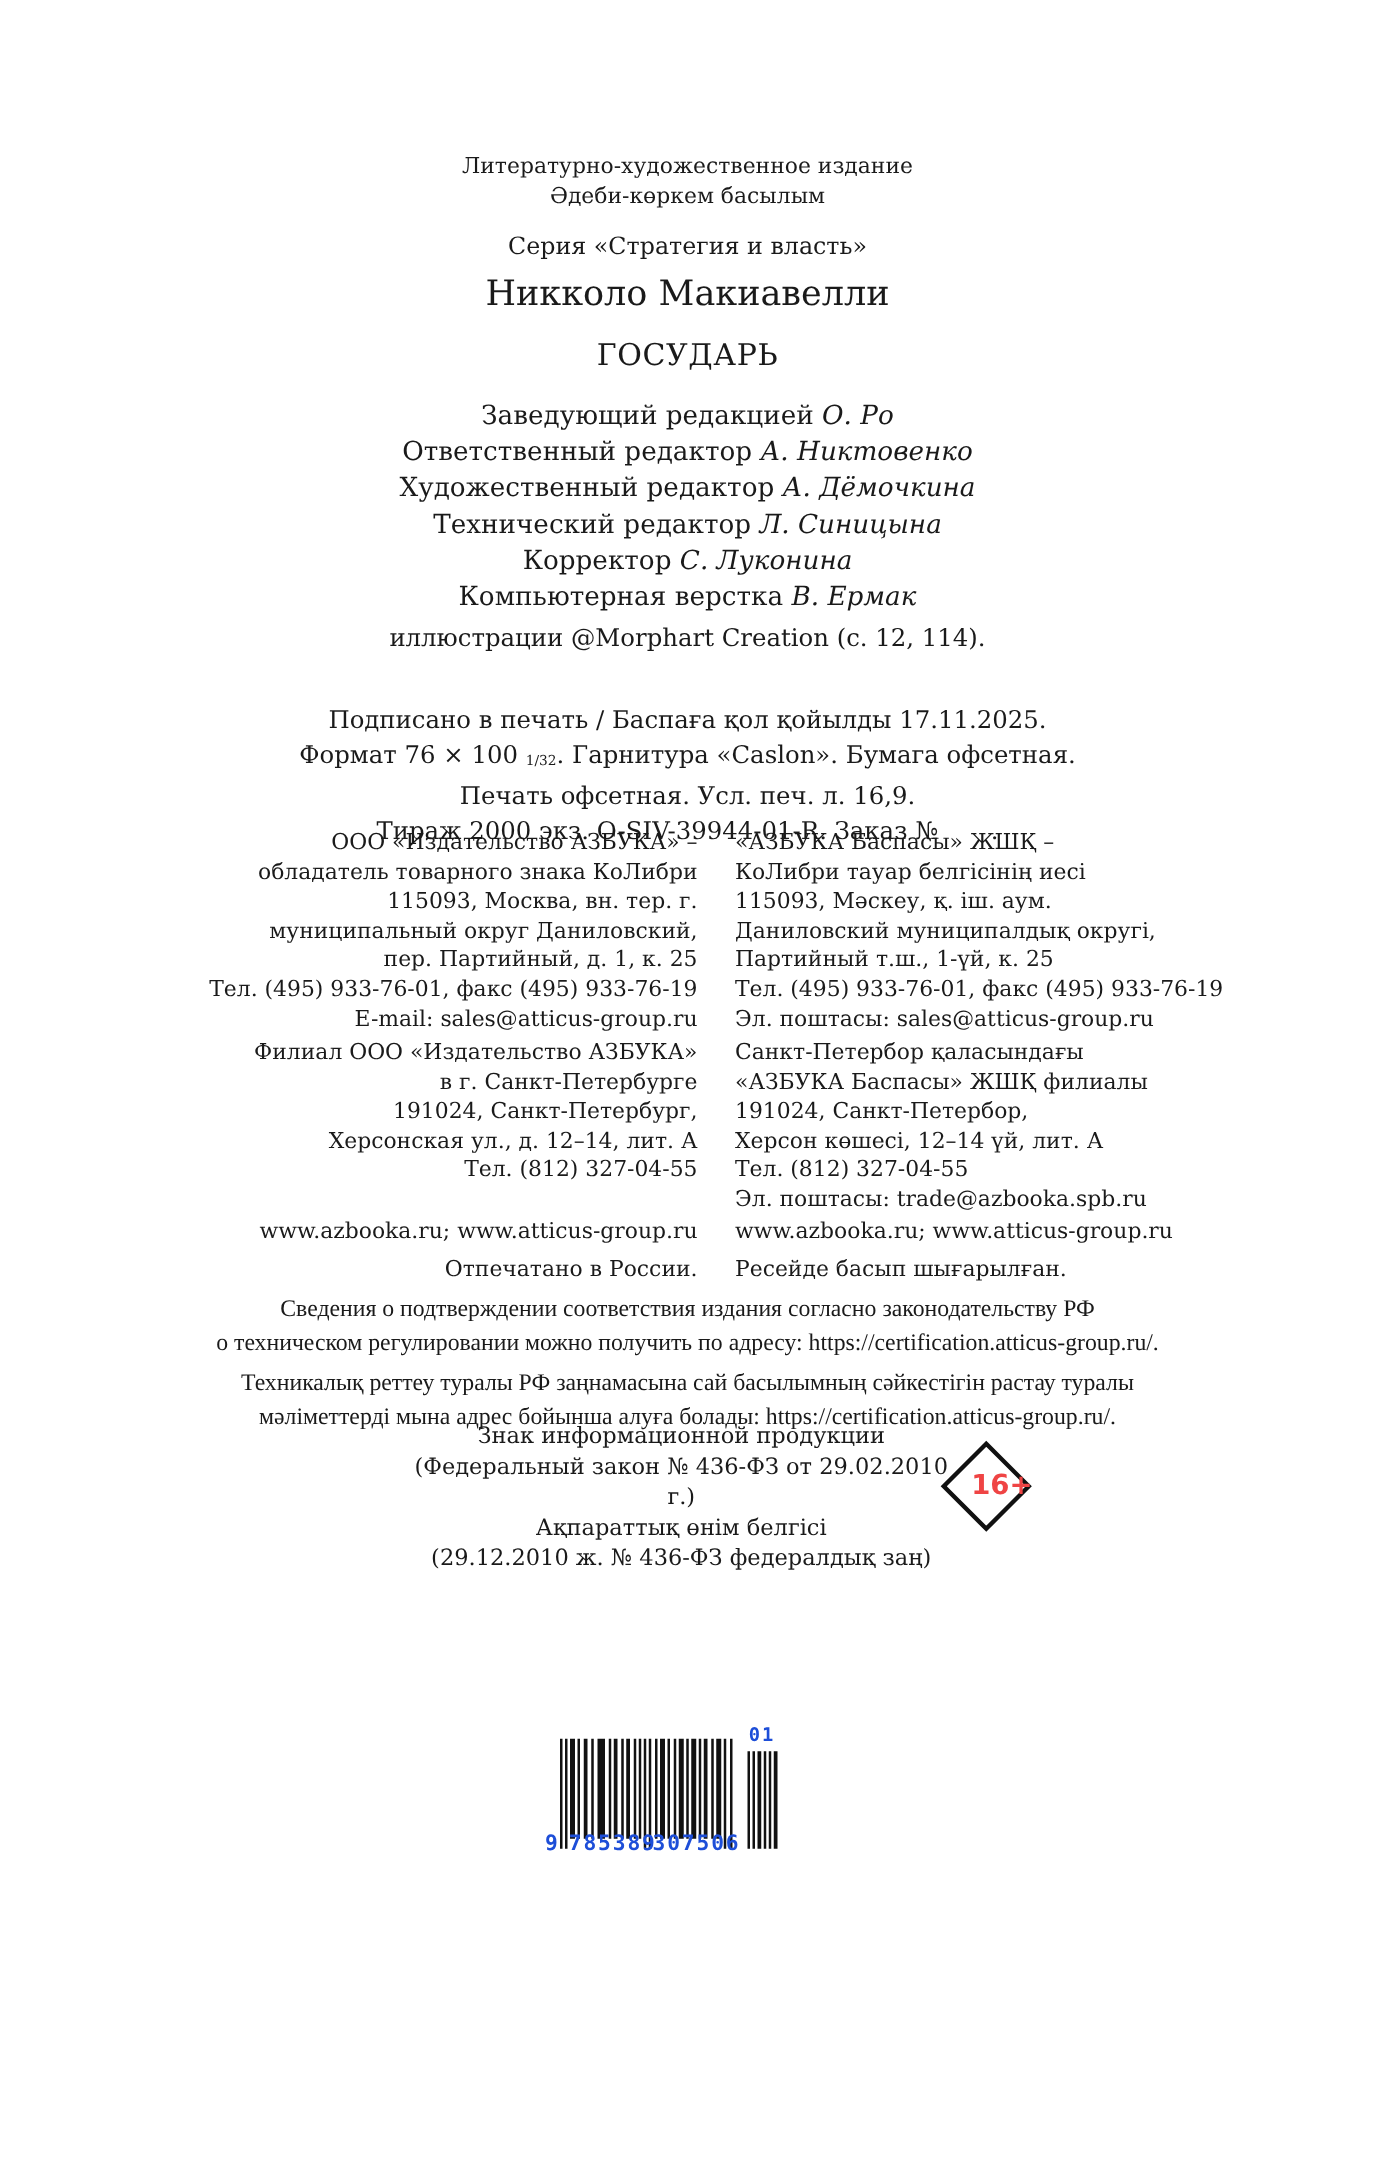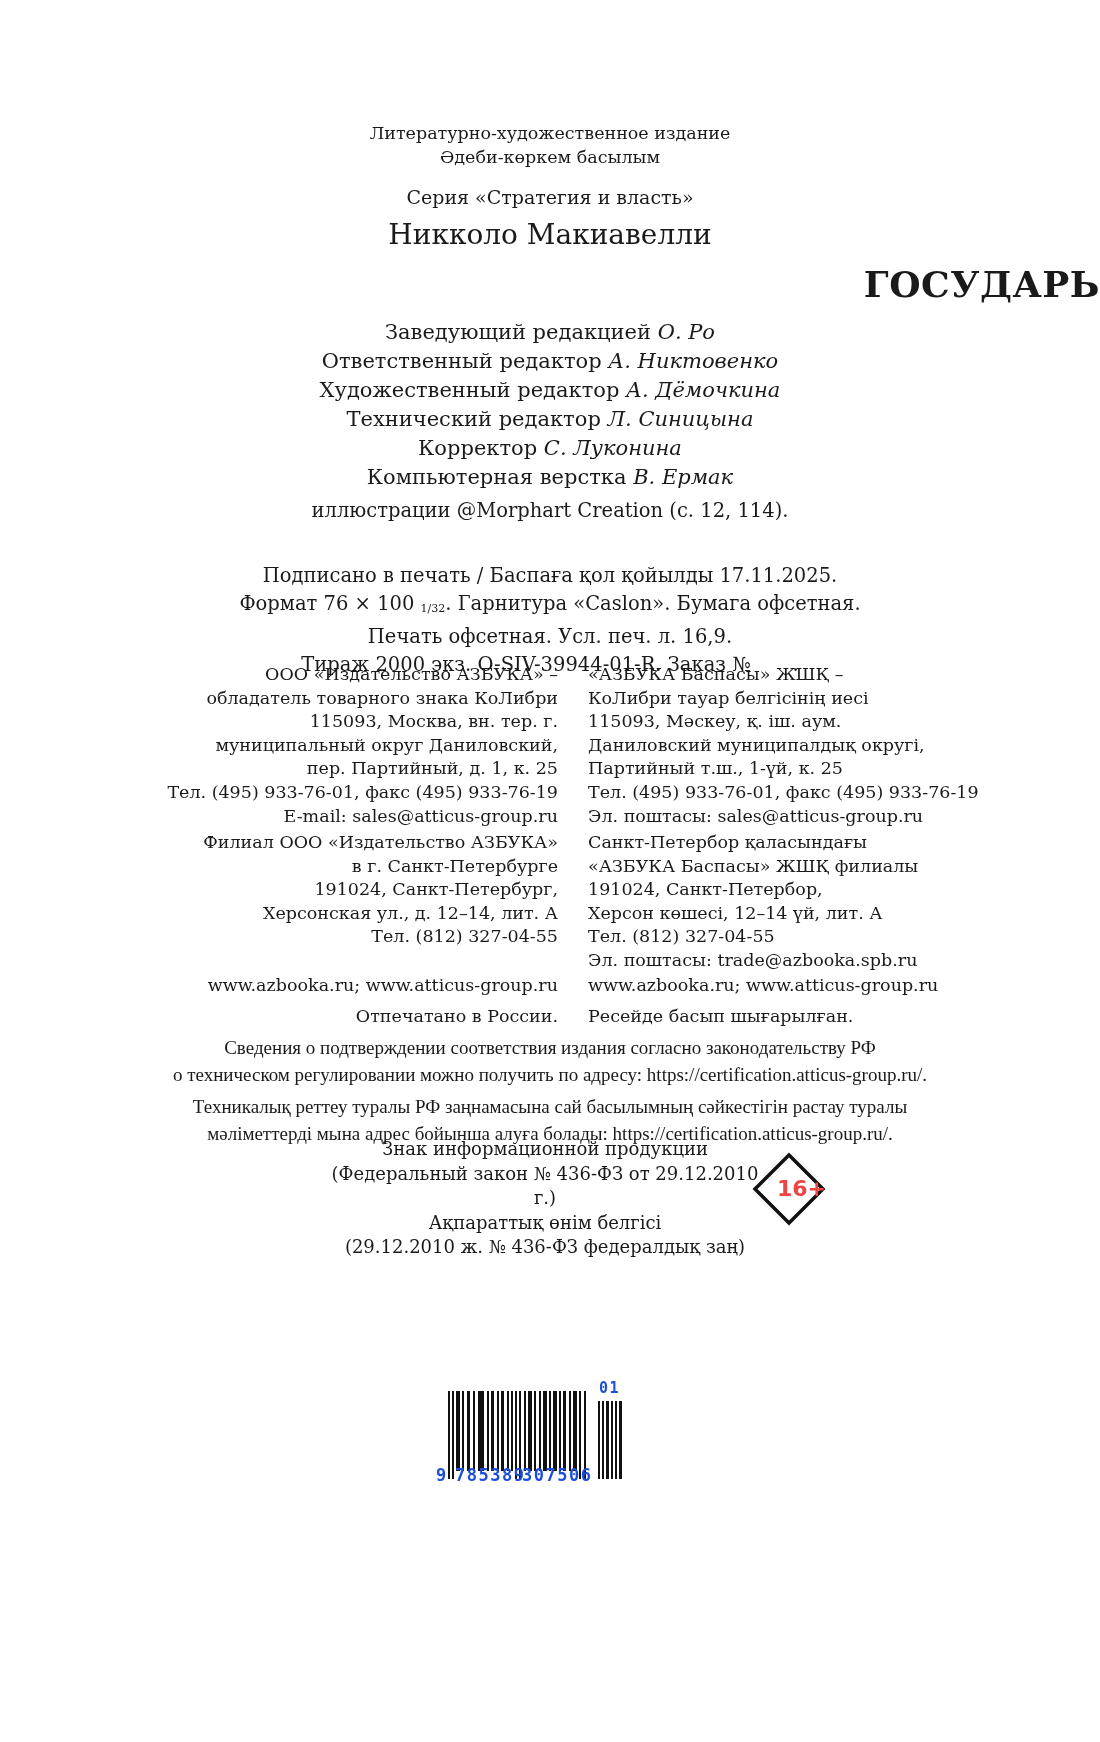--- a/index.html
+++ b/index.html
@@ -4,21 +4,21 @@
 <style>
   html, body { margin:0; padding:0; background:#ffffff; }
   body { width:1100px; height:1742px; position:relative; overflow:hidden;
          font-family:"DejaVu Serif","Liberation Serif",serif; color:#1a1a1a; }
   .page { position:absolute; left:0; top:0; width:1100px; height:1602px; }
   .center { position:absolute; left:0; width:1100px; text-align:center; }
   .t17 { font-size:17.5px; line-height:24px; }
   .t18 { font-size:19px; line-height:27px; }
   .t19 { font-size:19.5px; line-height:28px; }
   .author { font-size:28px; line-height:34px; }
-  .title { font-size:36px; line-height:44px; font-weight:bold; letter-spacing:0.5px;text-align:right; }
+  .title { font-size:24px; line-height:44px; font-weight:normal; letter-spacing:0.5px; }
   .staff { font-size:21px; line-height:29px; }
   .staff i { font-style:italic; }
   .cols { position:absolute; left:0; width:1100px; font-size:17.5px; line-height:23.6px; }
   .col-l { position:absolute; right:542px; text-align:right; white-space:nowrap; }
   .col-r { position:absolute; left:588px; text-align:left; white-space:nowrap; }
   .condensed { font-family:"Liberation Serif","DejaVu Serif",serif; font-size:19px; line-height:27px; }
   .age-badge { position:absolute; left:826px; top:1274px; width:56px; height:56px; }
   .bc-digits { position:absolute; font-family:"DejaVu Sans Mono","Liberation Mono",monospace;
                font-size:17px; font-weight:bold; letter-spacing:1.5px; color:#1d4ed8; }
   sub.frac { font-size:11px; vertical-align:-2px; }
@@ -107,21 +107,21 @@
     <div>Сведения о подтверждении соответствия издания согласно законодательству РФ</div>
     <div>о техническом регулировании можно получить по адресу: https://certification.atticus-group.ru/.</div>
   </div>
   <div class="center condensed" style="top:1093px;">
     <div>Техникалық реттеу туралы РФ заңнамасына сай басылымның сәйкестігін растау туралы</div>
     <div>мәліметтерді мына адрес бойынша алуға болады: https://certification.atticus-group.ru/.</div>
   </div>
 
   <div class="t17" style="position:absolute; left:320px; width:450px; top:1137px; text-align:center; font-size:18px; line-height:24.5px;">
     <div>Знак информационной продукции</div>
-    <div>(Федеральный закон № 436-ФЗ от 29.12.2010 г.)</div>
+    <div>(Федеральный закон № 436-ФЗ от 29.02.2010 г.)</div>
     <div>Ақпараттық өнім белгісі</div>
     <div>(29.12.2010 ж. № 436-ФЗ федералдық заң)</div>
   </div>
 
   <div class="age-badge" style="top:1152px; left:752px; width:74px; height:74px;">
     <svg width="74" height="74" viewBox="0 0 74 74">
       <polygon points="37,3 71,37 37,71 3,37" fill="#fff" stroke="#111" stroke-width="3.5"></polygon>
     </svg>
     <div style="position:absolute; left:0; top:0; width:74px; height:74px; line-height:74px; text-align:right; font-family:'DejaVu Sans','Liberation Sans',sans-serif; font-weight:bold; font-size:22px; color:#ef4444;">16+</div>
   </div>

